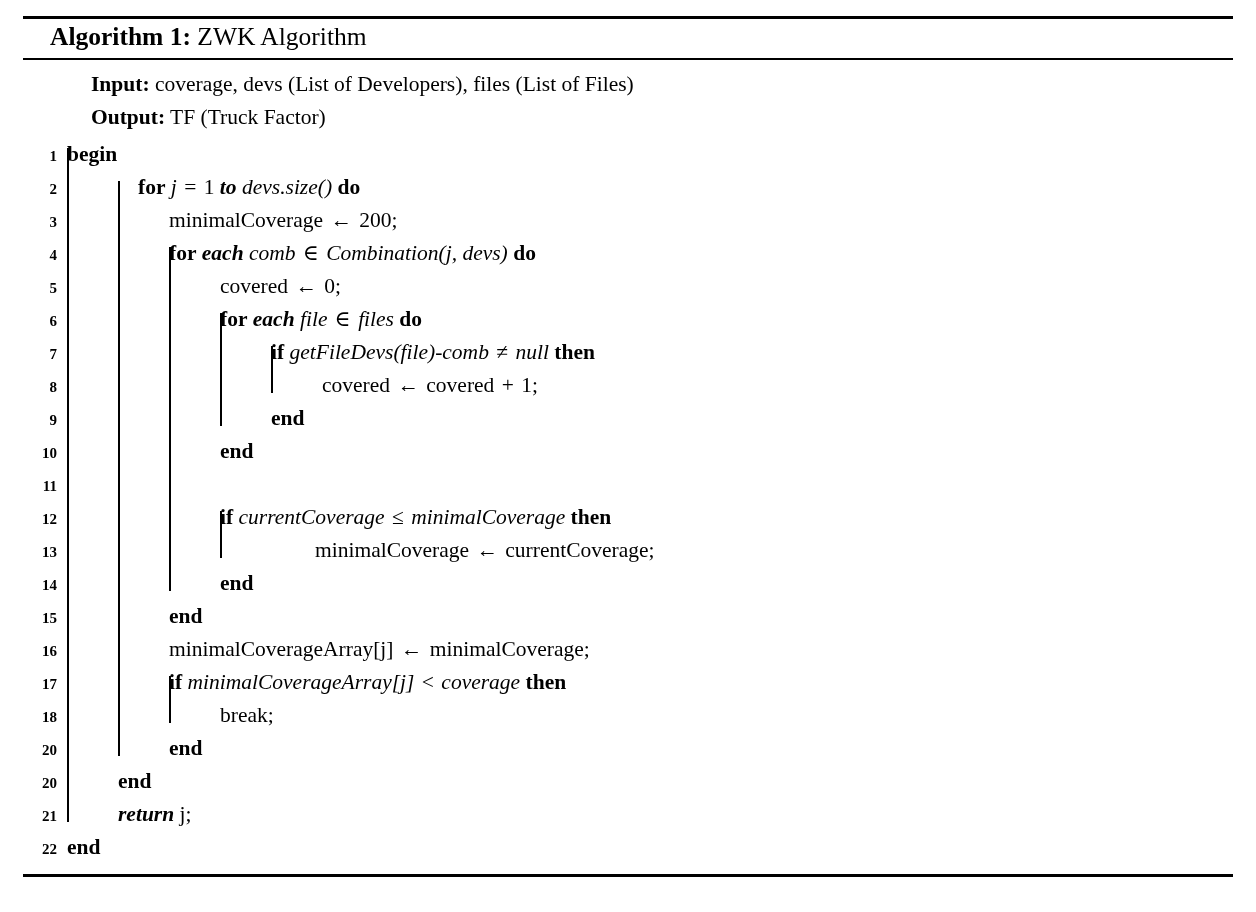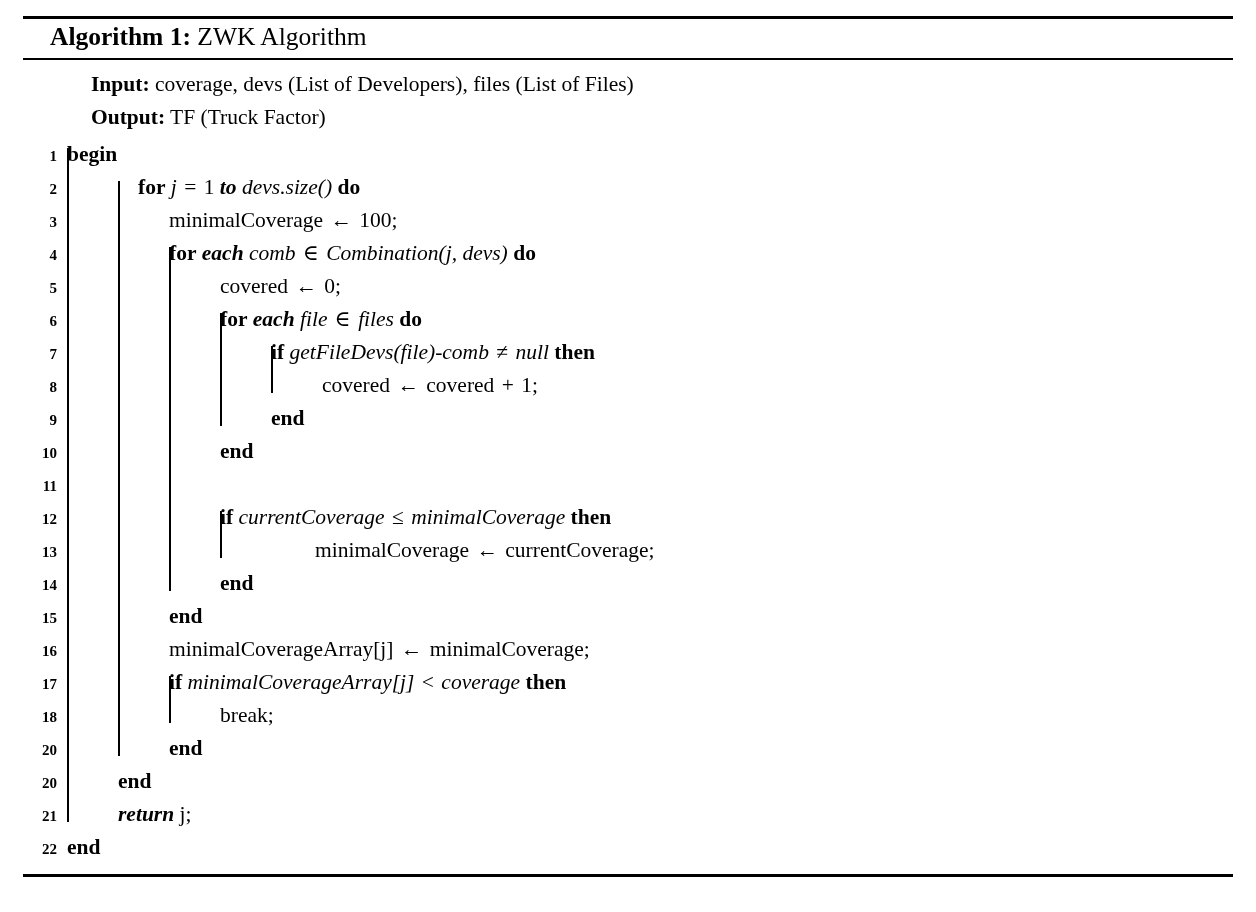--- a/index.html
+++ b/index.html
@@ -130,21 +130,21 @@
       <div class="code-line">
         <span class="line-no">1</span>
         <span class="line-text" style="left: 44px;"><span class="kw">begin</span></span>
       </div>
       <div class="code-line">
         <span class="line-no">2</span>
         <span class="line-text" style="left: 90px; margin-left: 25px;"><span class="kw">for</span> <span class="math">j</span> <span class="op">=</span> <span class="rm">1</span> <span class="kwi">to</span> <span class="id">devs.size()</span> <span class="kw">do</span></span>
       </div>
       <div class="code-line">
         <span class="line-no">3</span>
-        <span class="line-text" style="left: 146px;"><span class="rm">minimalCoverage</span> <span class="op">←</span> <span class="rm">100;</span></span>
+        <span class="line-text" style="left: 146px;"><span class="rm">minimalCoverage</span> <span class="op">←</span> <span class="rm">200;</span></span>
       </div>
       <div class="code-line">
         <span class="line-no">4</span>
         <span class="line-text" style="left: 146px;"><span class="kw">for</span> <span class="kwi">each</span> <span class="id">comb</span> <span class="op">∈</span> <span class="id">Combination(j, devs)</span> <span class="kw">do</span></span>
       </div>
       <div class="code-line">
         <span class="line-no">5</span>
         <span class="line-text" style="left: 197px;"><span class="rm">covered</span> <span class="op">←</span> <span class="rm">0;</span></span>
       </div>
       <div class="code-line">

